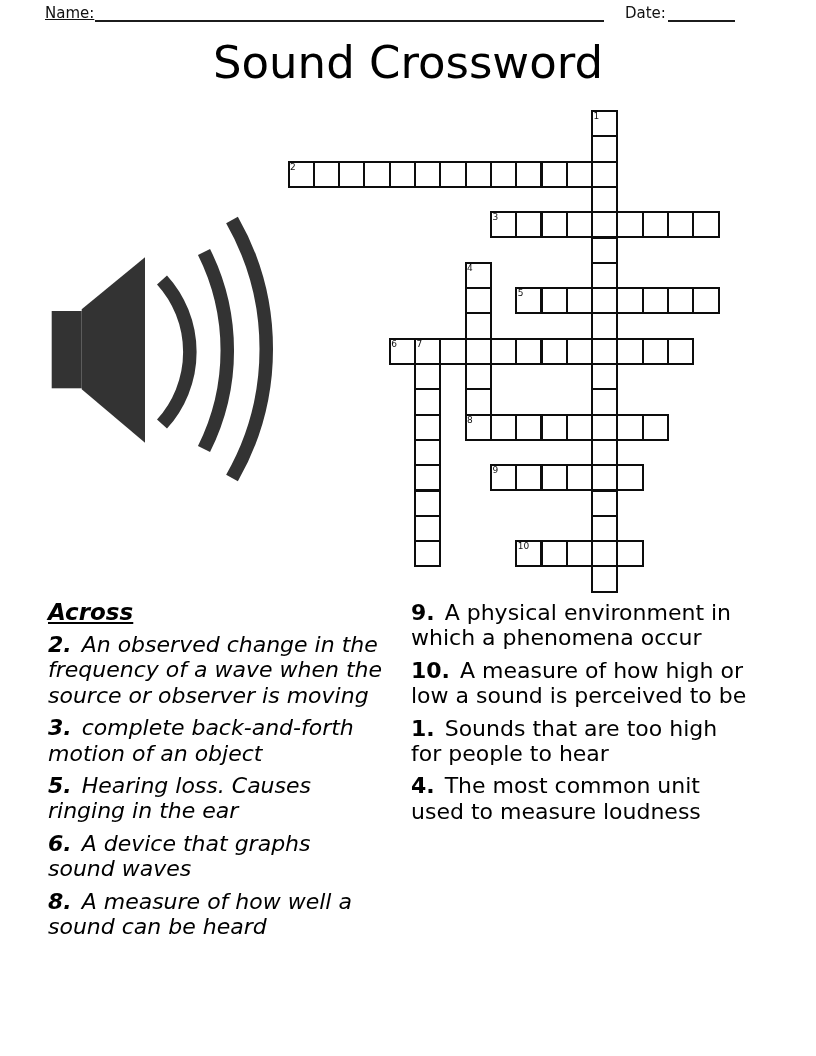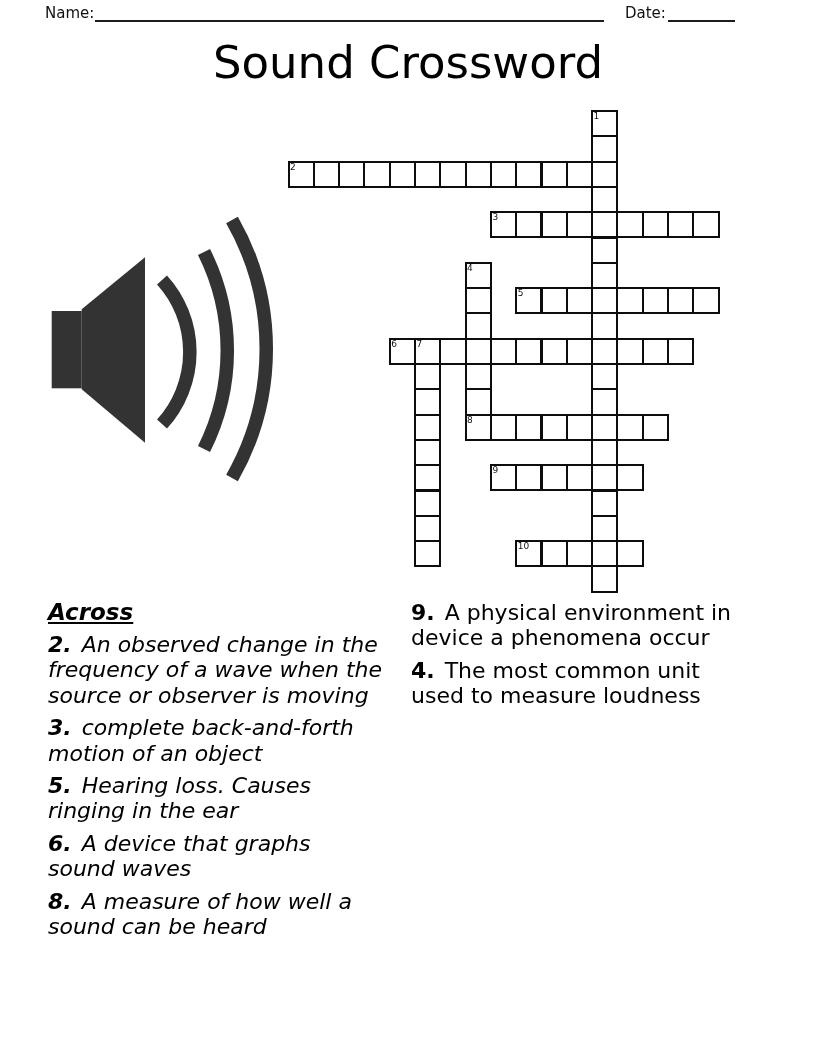--- a/index.html
+++ b/index.html
@@ -1,21 +1,21 @@
 <!DOCTYPE html>
 <html><head>
 <meta charset="utf-8">
 <style>
   html,body{margin:0;padding:0;background:#fff;}
   .page{position:relative;width:816px;height:1056px;background:#ffffff;
         font-family:"DejaVu Sans",sans-serif;color:#000;overflow:hidden;}
 
   
   .hdr-label{position:absolute;top:3px;font-size:15px;line-height:20px;color:#111;}
-  .name-label{left:45px;}
+  .name-label{left:45px;text-decoration:underline;}
   .date-label{left:625px;}
   .hdr-line{position:absolute;top:0;height:20px;border-bottom:2px solid #1c1c1c;}
   .name-line{left:95px;width:509px;}
   .date-line{left:668px;width:67px;}
 
   
   .title{position:absolute;left:0;top:34px;width:816px;text-align:center;
          font-size:45px;line-height:58px;font-weight:normal;margin:0;color:#000;}
 
   
@@ -176,18 +176,22 @@
     <p class="clue"><b class="num">5.</b> <span class="txt">Hearing loss. Causes
 ringing in the ear</span></p>
     <p class="clue"><b class="num">6.</b> <span class="txt">A device that graphs
 sound waves</span></p>
     <p class="clue"><b class="num">8.</b> <span class="txt">A measure of how well a
 sound can be heard</span></p>
   </div>
 
   <div class="clues-col clues-right">
     <p class="clue"><b class="num">9.</b> <span class="txt">A physical environment in
-device a phenomena occur</span></p>
+which a phenomena occur</span></p>
+    <p class="clue"><b class="num">10.</b> <span class="txt">A measure of how high or
+low a sound is perceived to be</span></p>
+    <p class="clue"><b class="num">1.</b> <span class="txt">Sounds that are too high
+for people to hear</span></p>
     <p class="clue"><b class="num">4.</b> <span class="txt">The most common unit
 used to measure loudness</span></p>
   </div>
 
 </div>
 
 </body></html>

